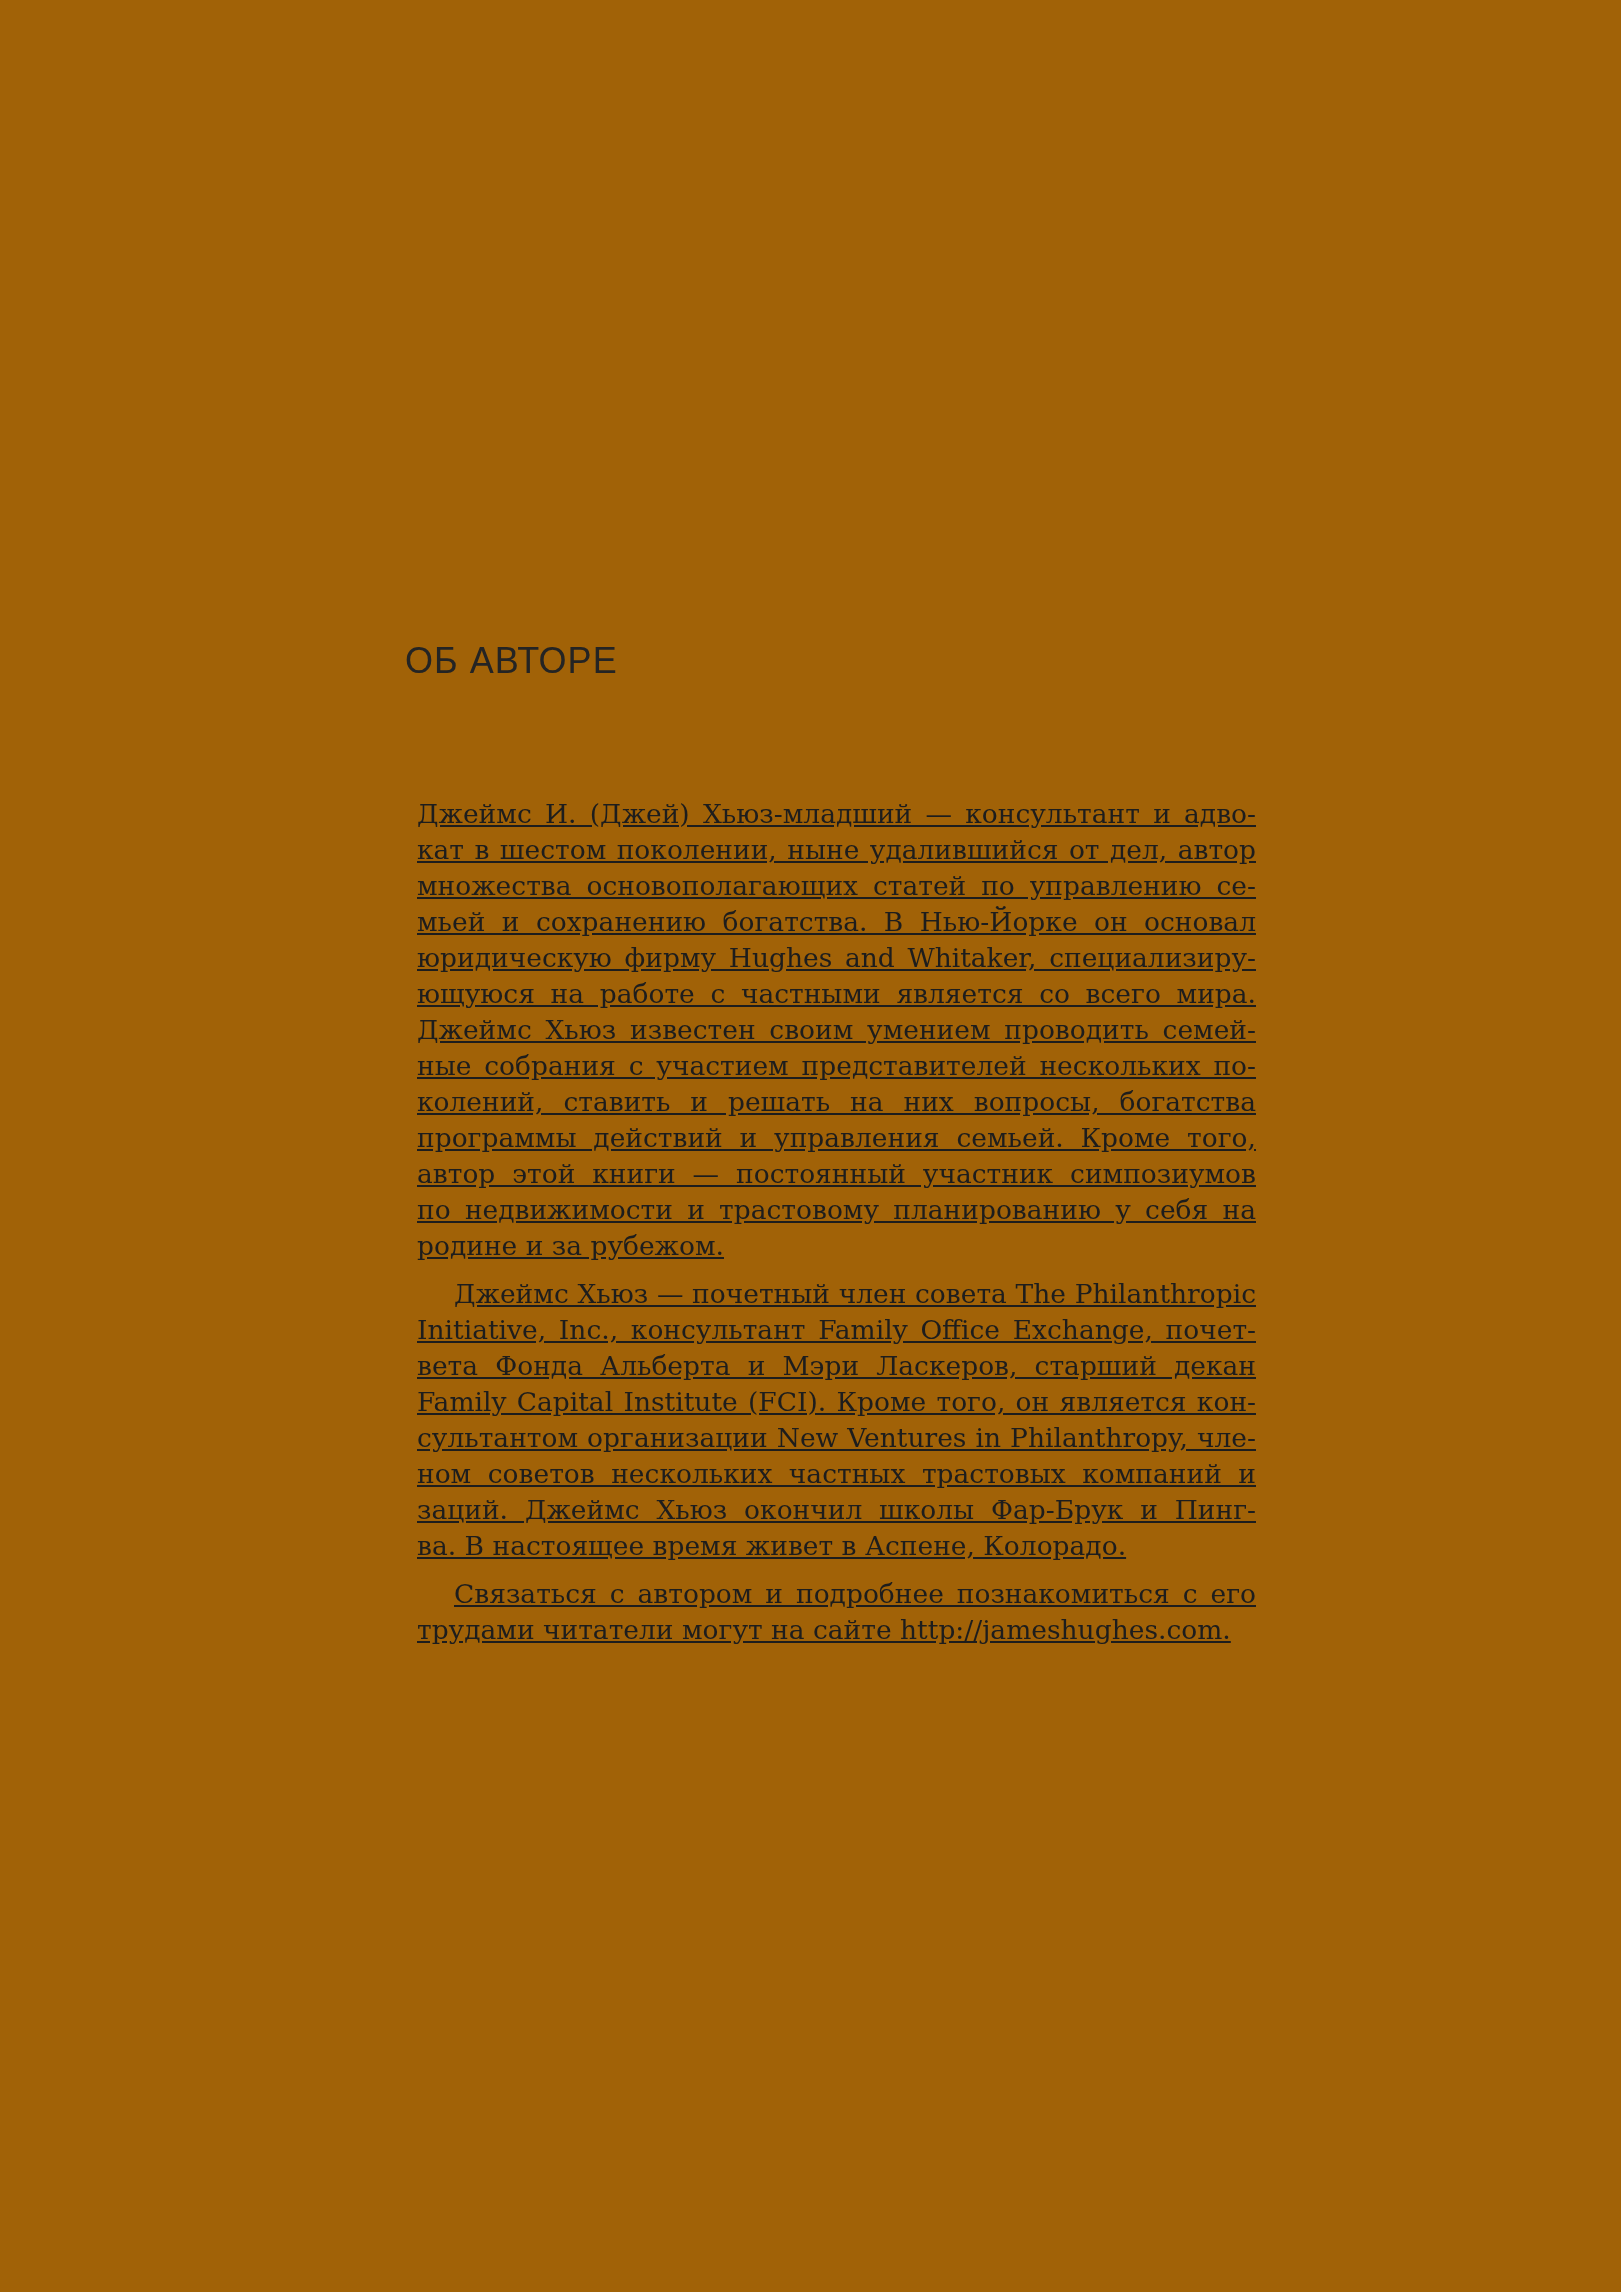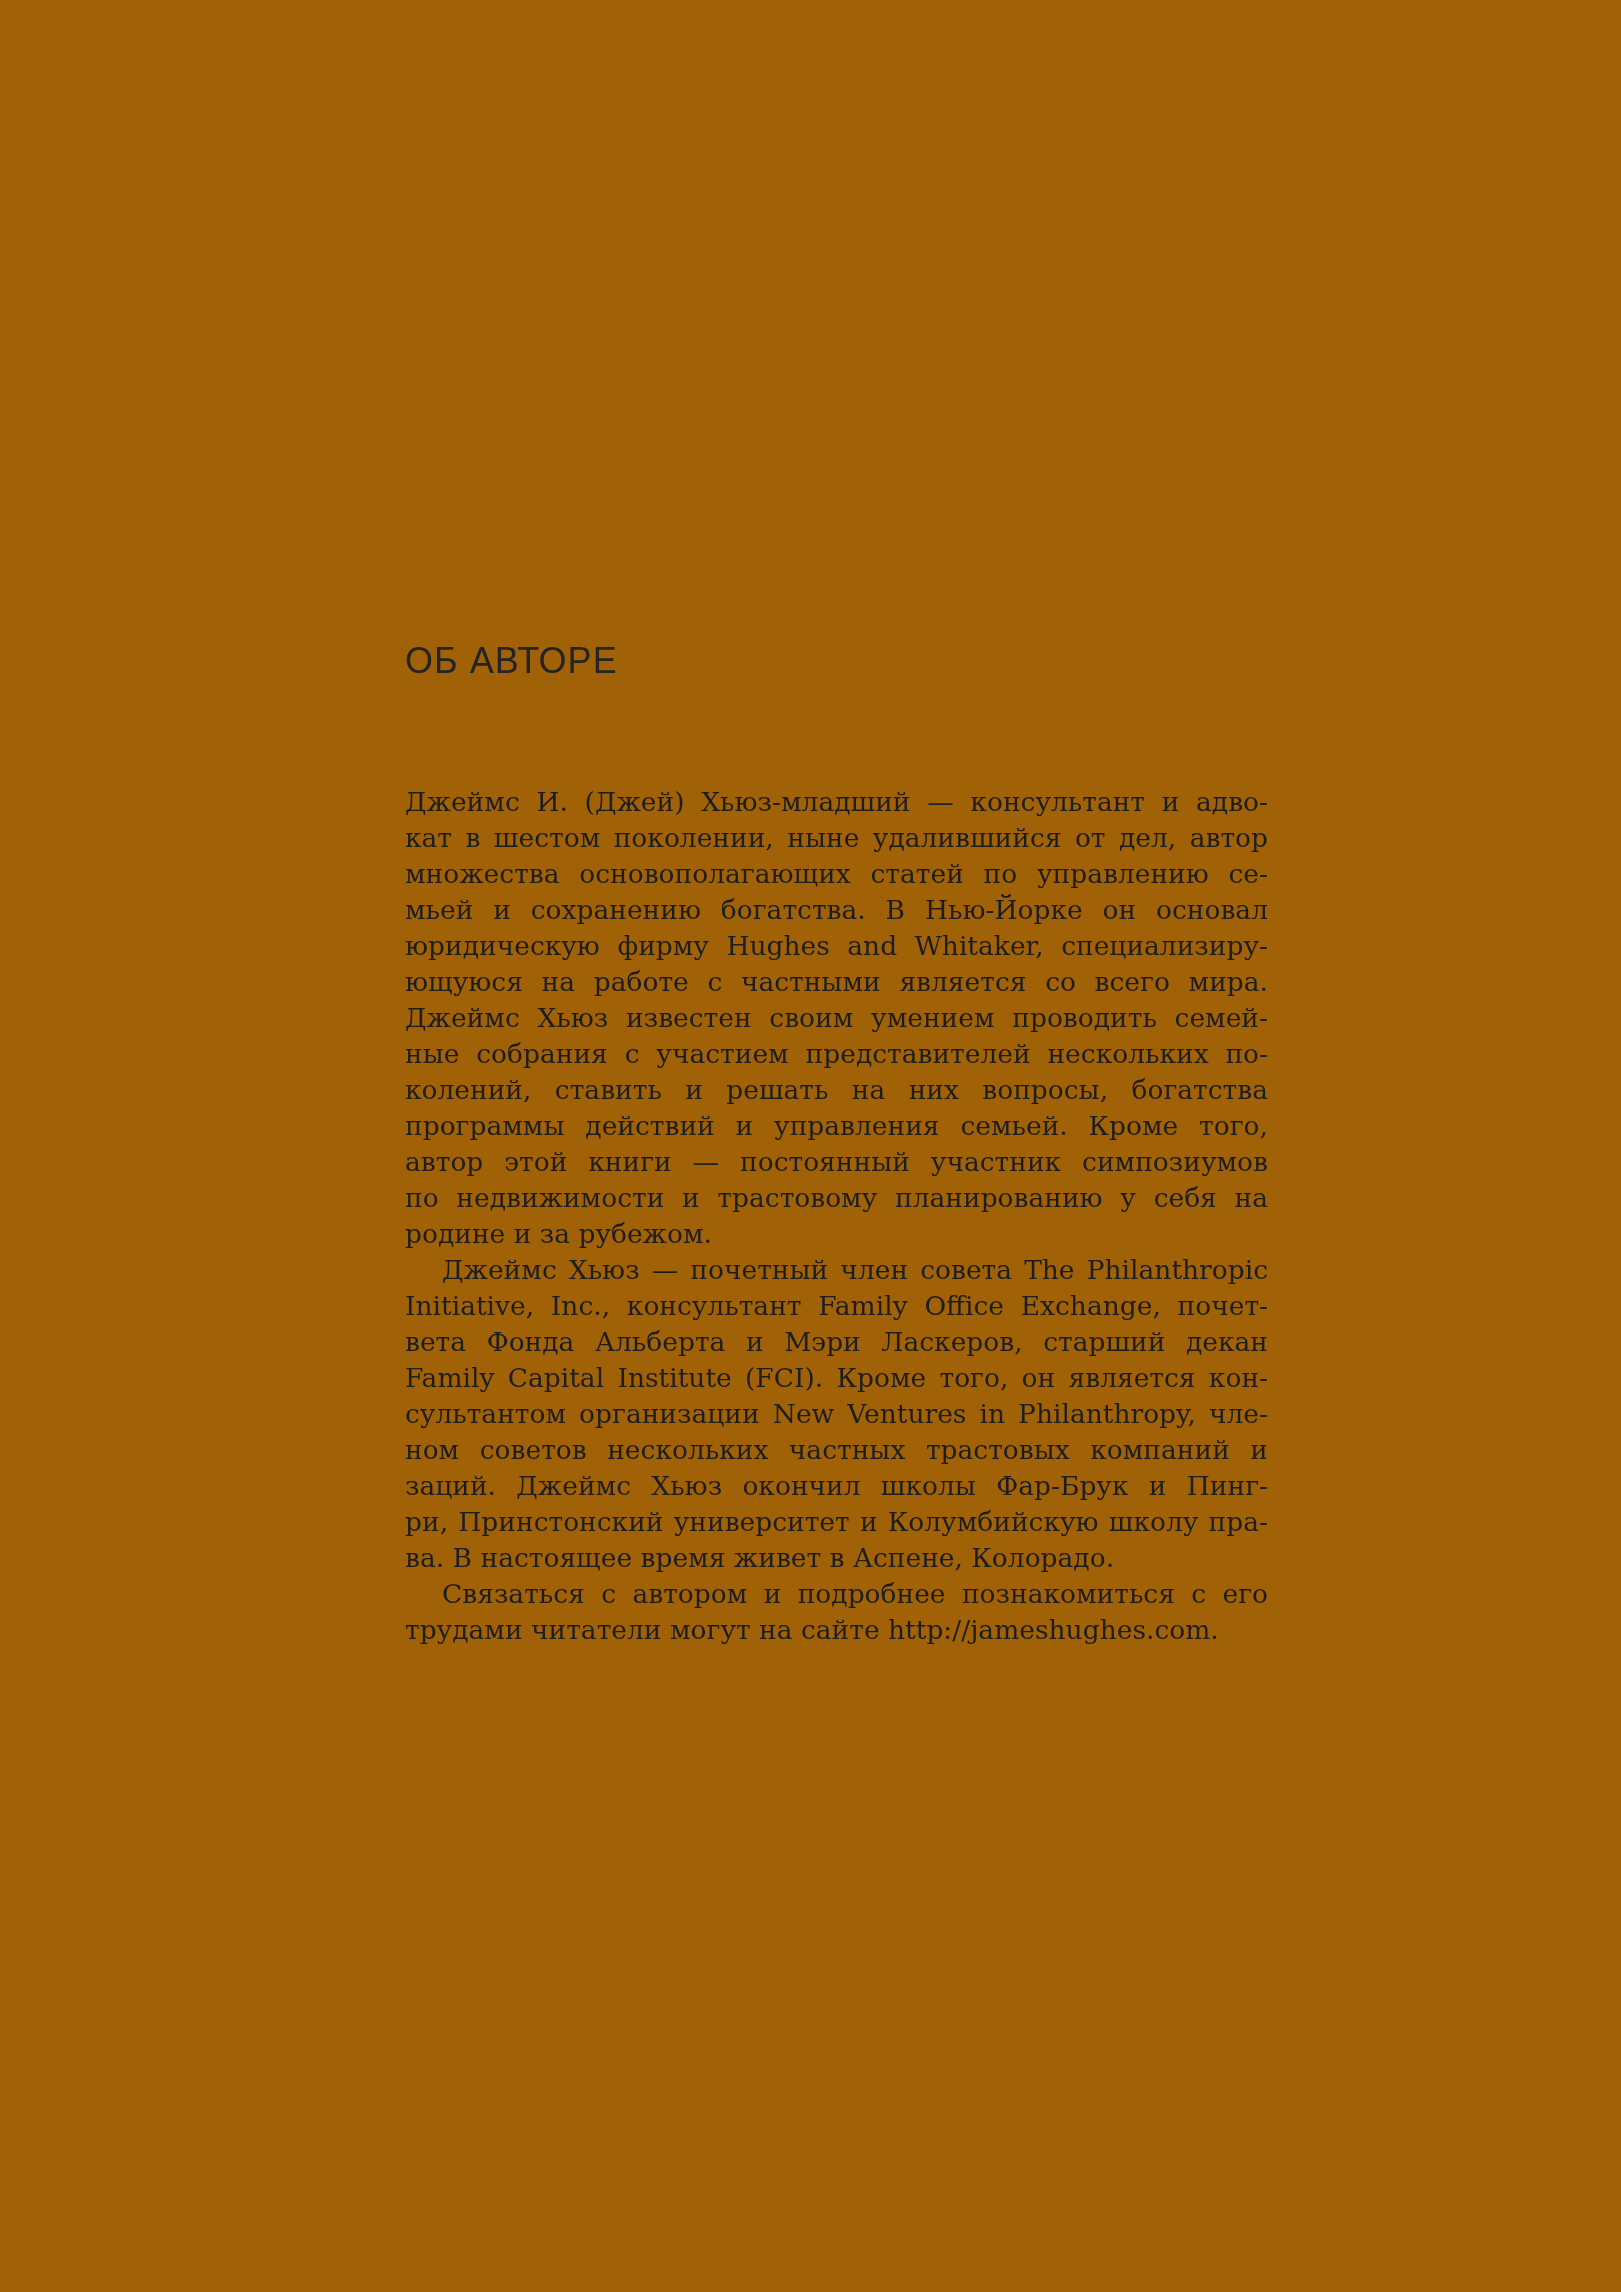--- a/index.html
+++ b/index.html
@@ -31,21 +31,21 @@
   }
   .text-column {
     position: absolute;
     left: 405px;
     top: 784px;
     width: 863px;
     font-size: 26.5px;
     line-height: 36px;
     color: #1d1d1d;
   }
-  .paragraph { margin: 0; padding: 0; }
+  .paragraph { margin: 12px; padding: 0; text-decoration: underline; }
   .line {
     text-align: justify;
     text-align-last: justify;
   }
   .line.last { text-align-last: left; }
   .line.indent { text-indent: 37px; }
 </style>
 </head>
 <body>
 
@@ -72,21 +72,20 @@
     </div>
 
     <div class="paragraph">
       <div class="line indent">Джеймс Хьюз — почетный член совета The Philanthropic</div>
       <div class="line">Initiative, Inc., консультант Family Office Exchange, почет-</div>
       <div class="line">вета Фонда Альберта и Мэри Ласкеров, старший декан</div>
       <div class="line">Family Capital Institute (FCI). Кроме того, он является кон-</div>
       <div class="line">сультантом организации New Ventures in Philanthropy, чле-</div>
       <div class="line">ном советов нескольких частных трастовых компаний и</div>
       <div class="line">заций. Джеймс Хьюз окончил школы Фар-Брук и Пинг-</div>
-      <div class="line">ри, Принстонский университет и Колумбийскую школу пра-</div>
       <div class="line last">ва. В настоящее время живет в Аспене, Колорадо.</div>
     </div>
 
     <div class="paragraph">
       <div class="line indent">Связаться с автором и подробнее познакомиться с его</div>
       <div class="line last">трудами читатели могут на сайте http://jameshughes.com.</div>
     </div>
 
   </div>
 </div>

